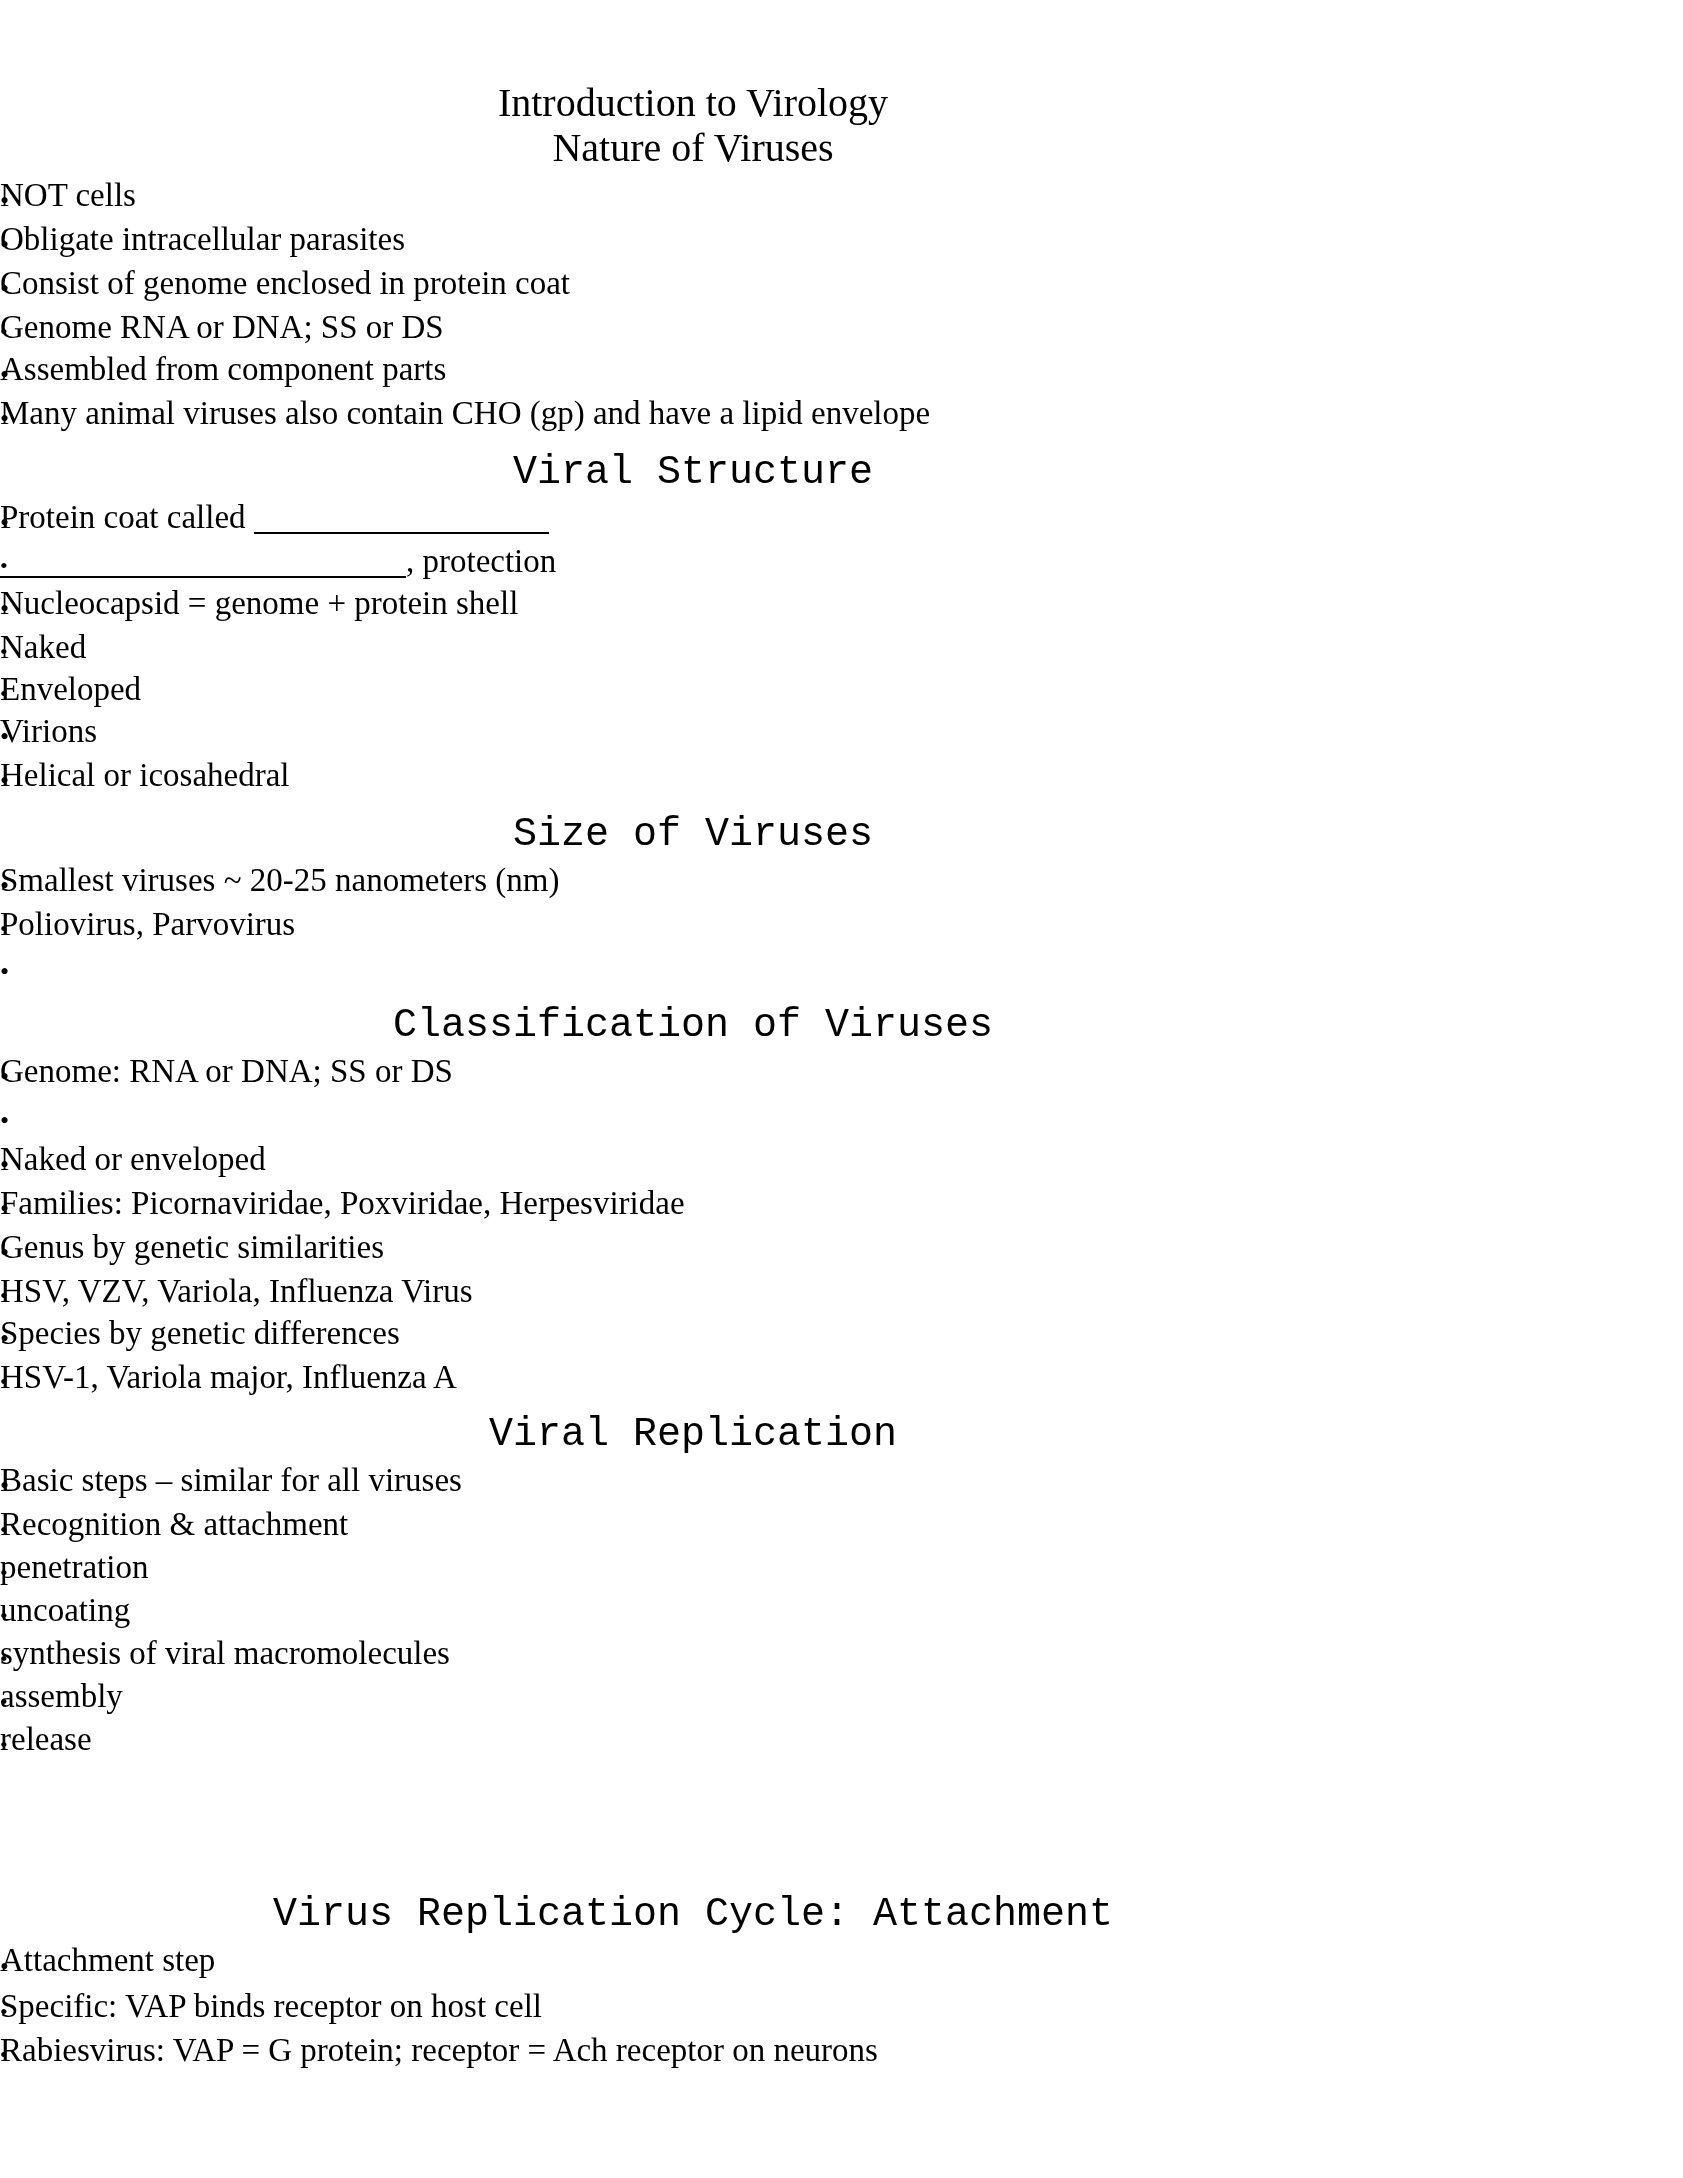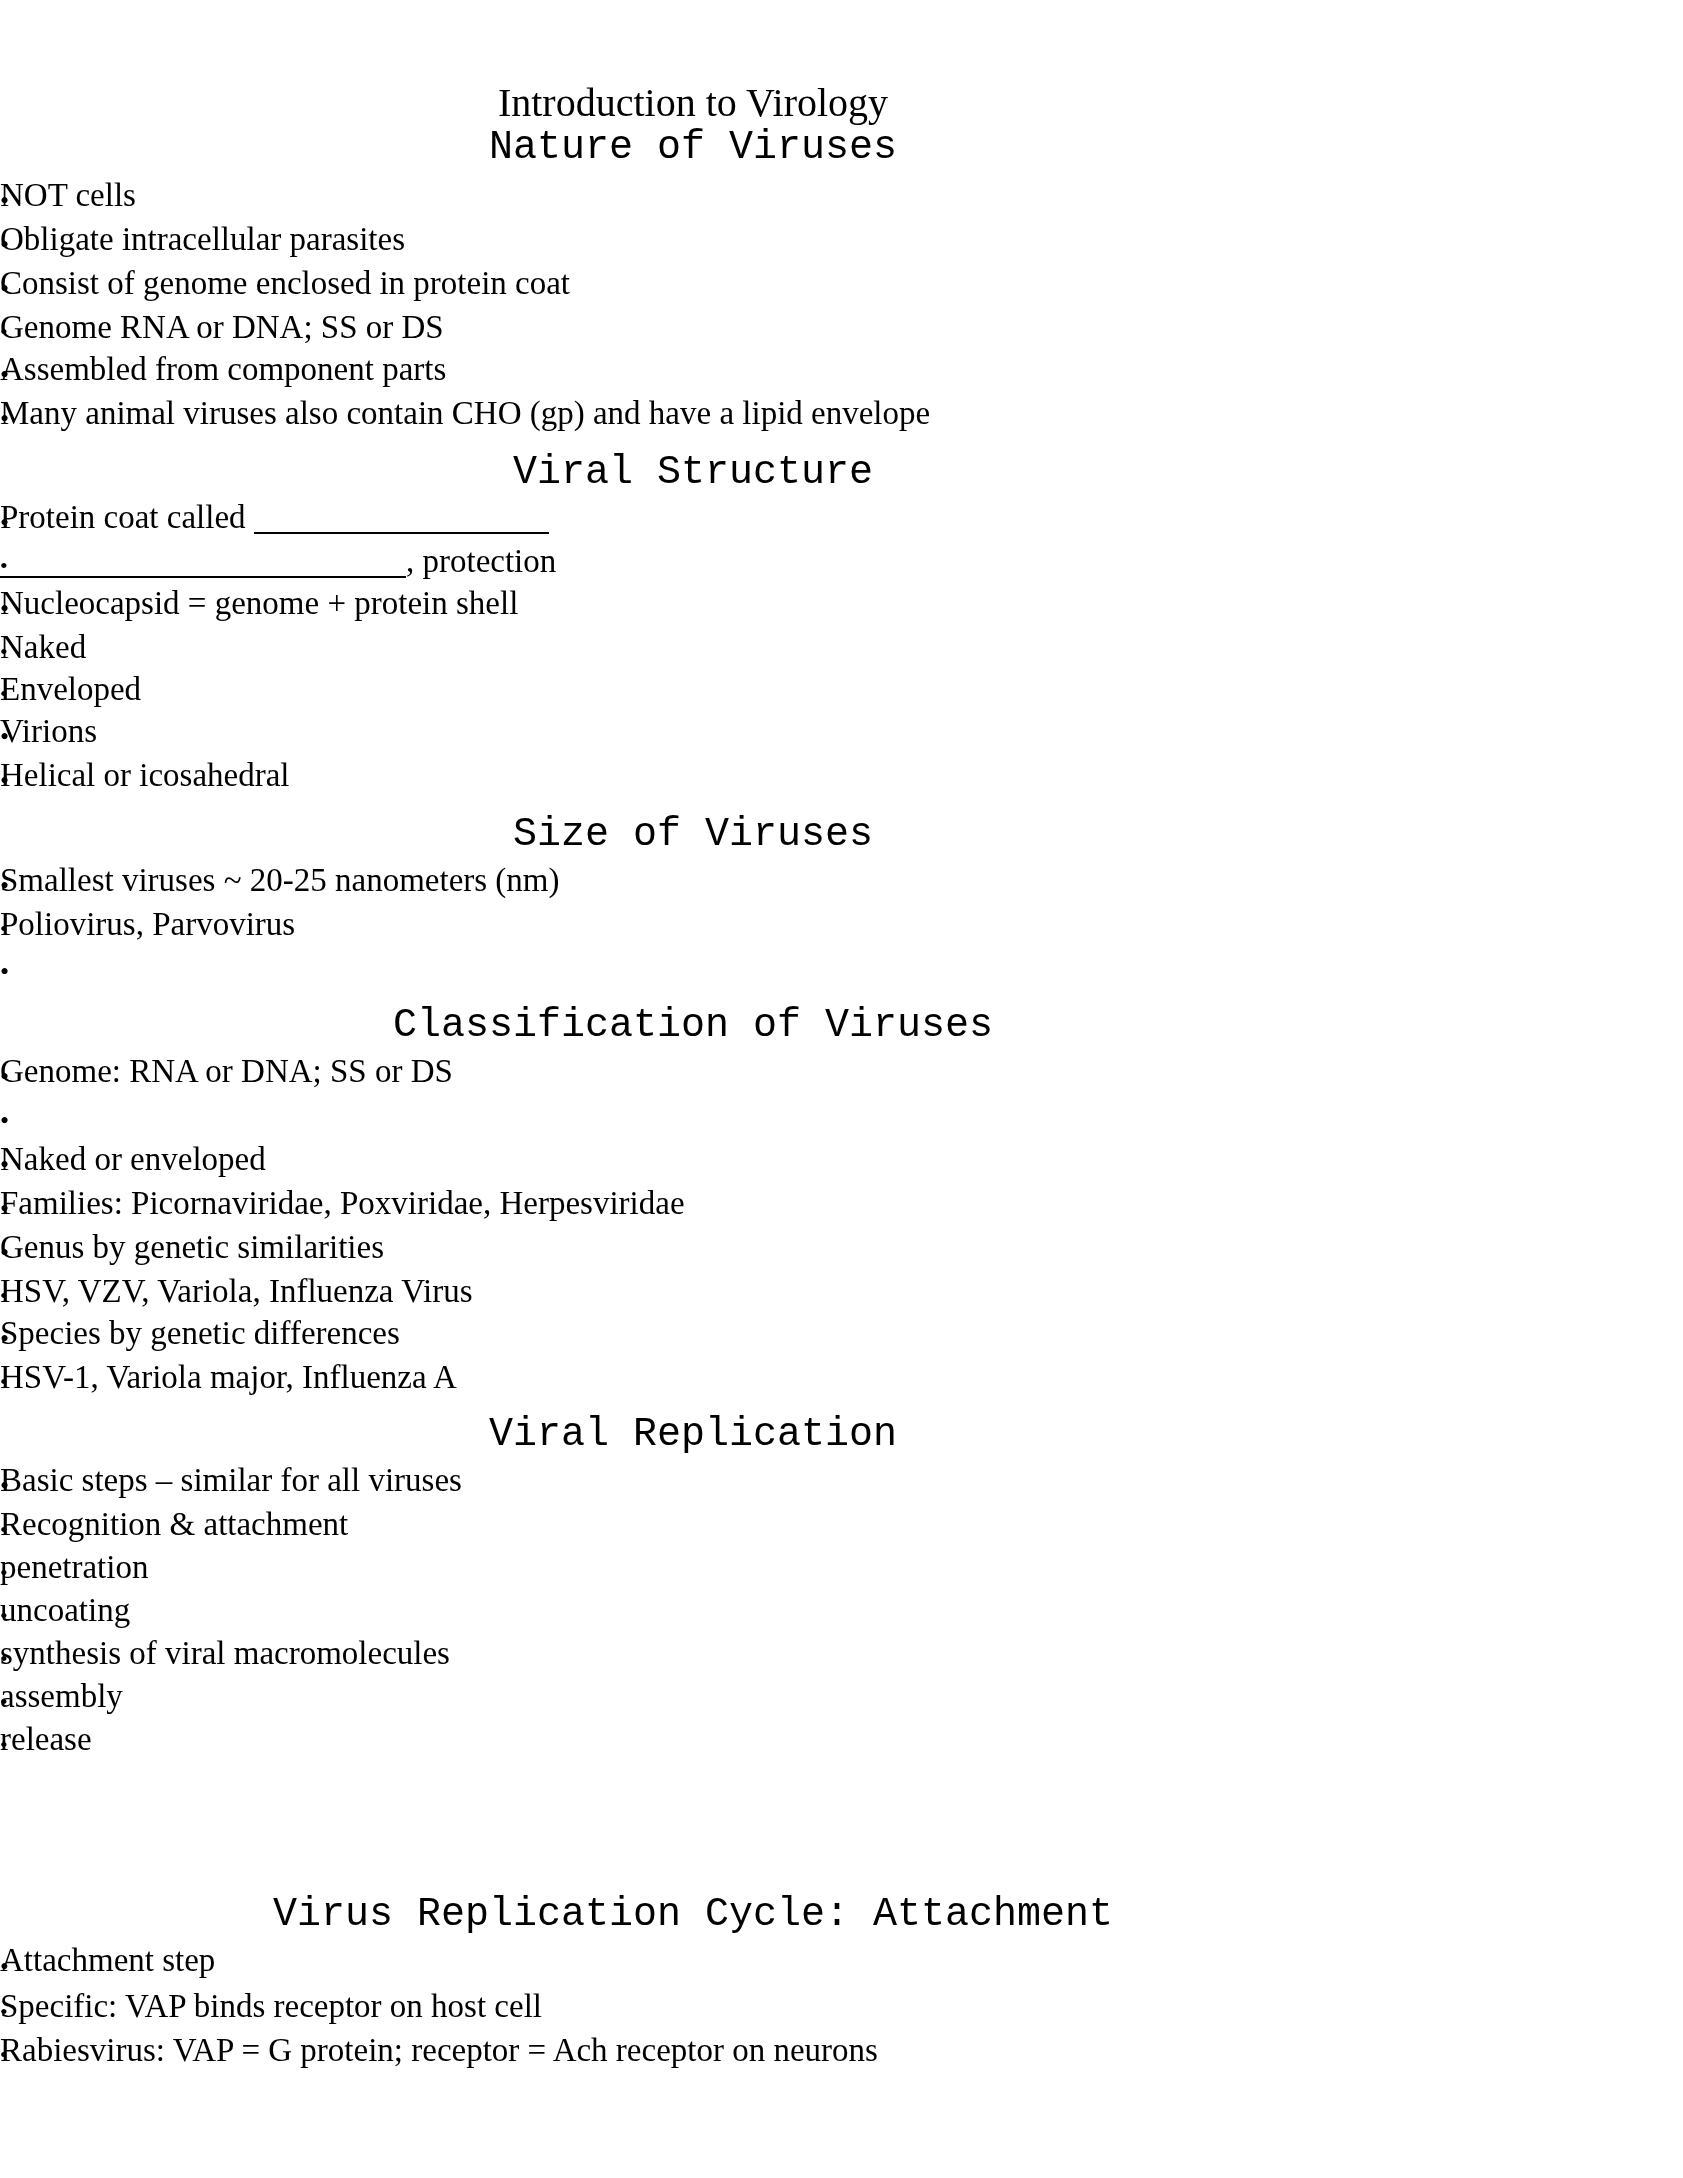--- a/index.html
+++ b/index.html
@@ -39,21 +39,20 @@
     padding: 0;
     width: 1386px;
     margin-left: 0;
   }
   .title-block {
     padding-top: 81px;
     margin-bottom: 8px;
   }
   .heading-sub {
     margin-top: 0;
-    font-family: Liberation Mono, monospace;
   }
   .section-heading {
     margin-top: 10px;
     margin-bottom: 6px;
     font-family: Liberation Mono, monospace;
   }
 
   
   ul.lvl {
     list-style: none;

